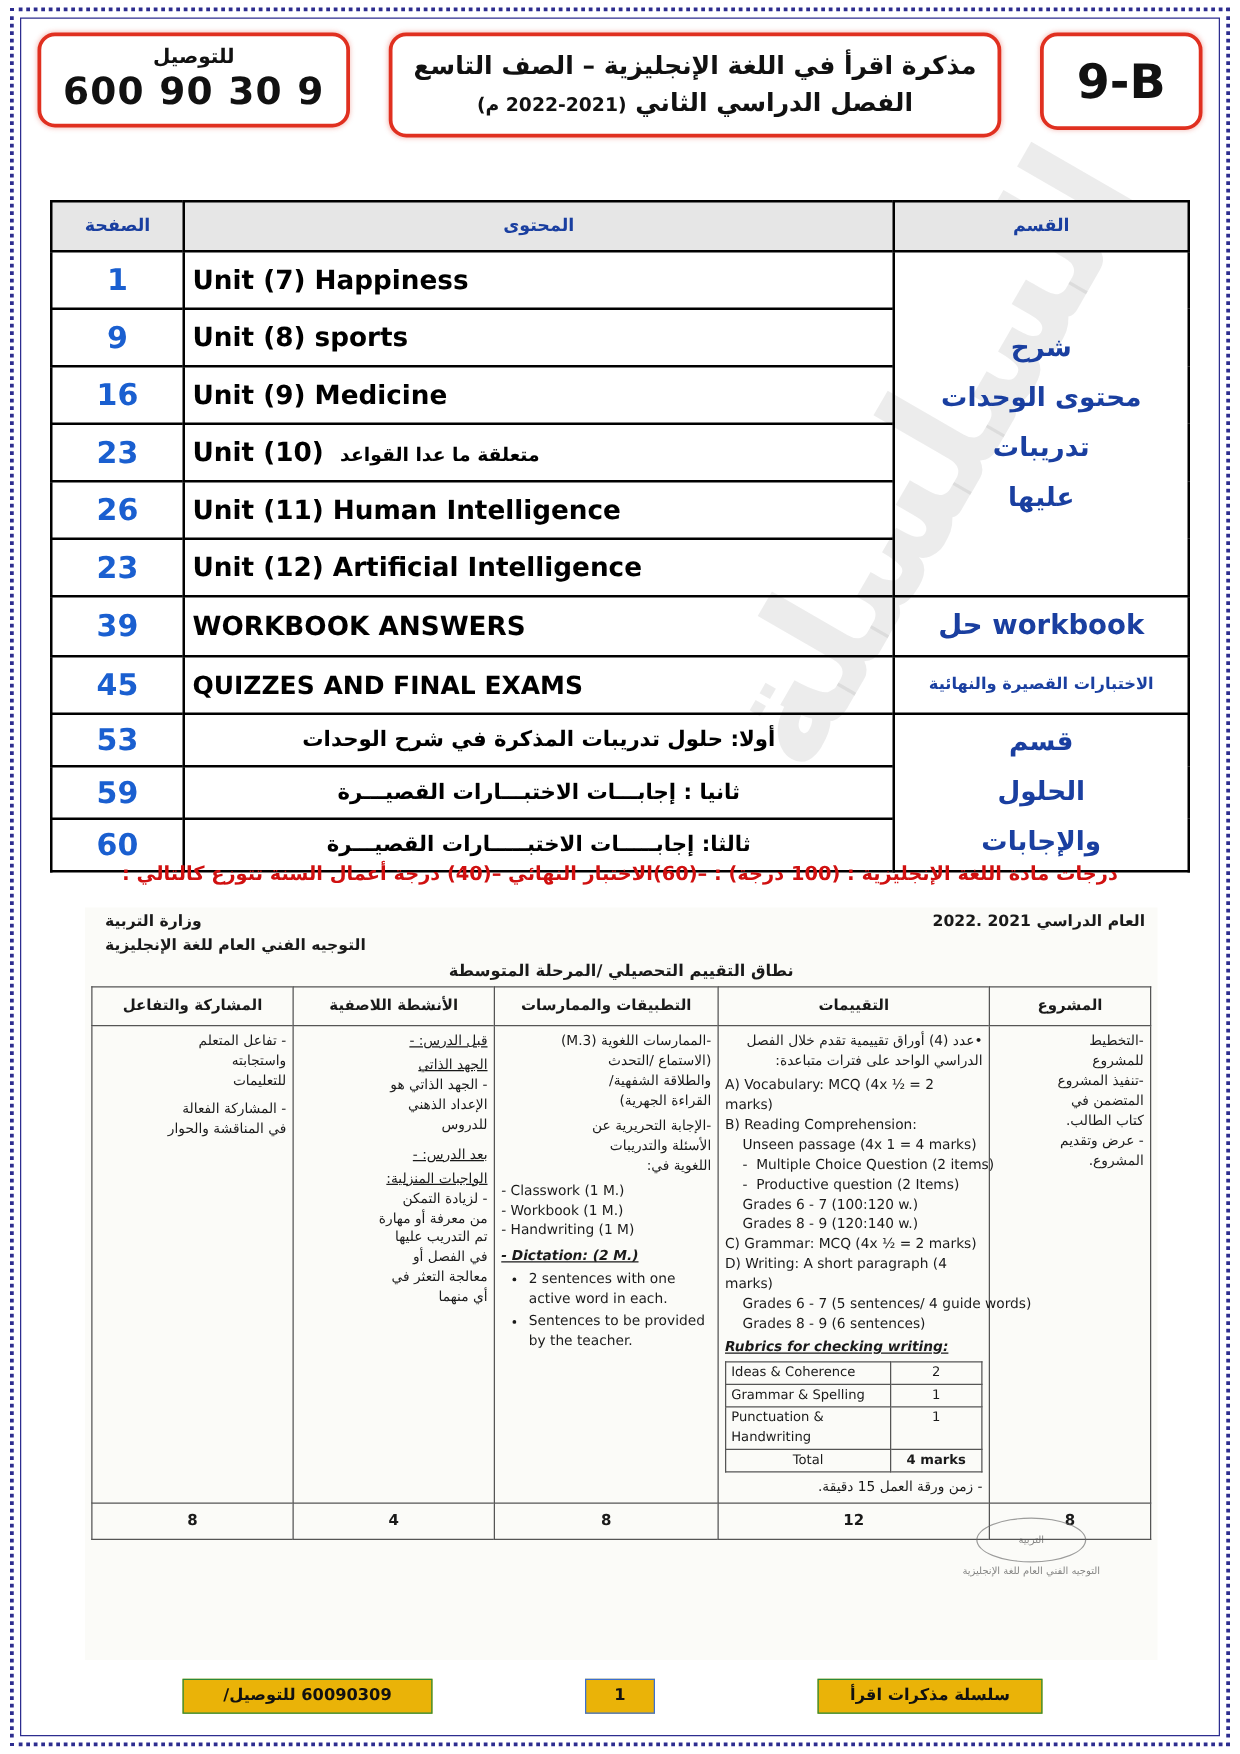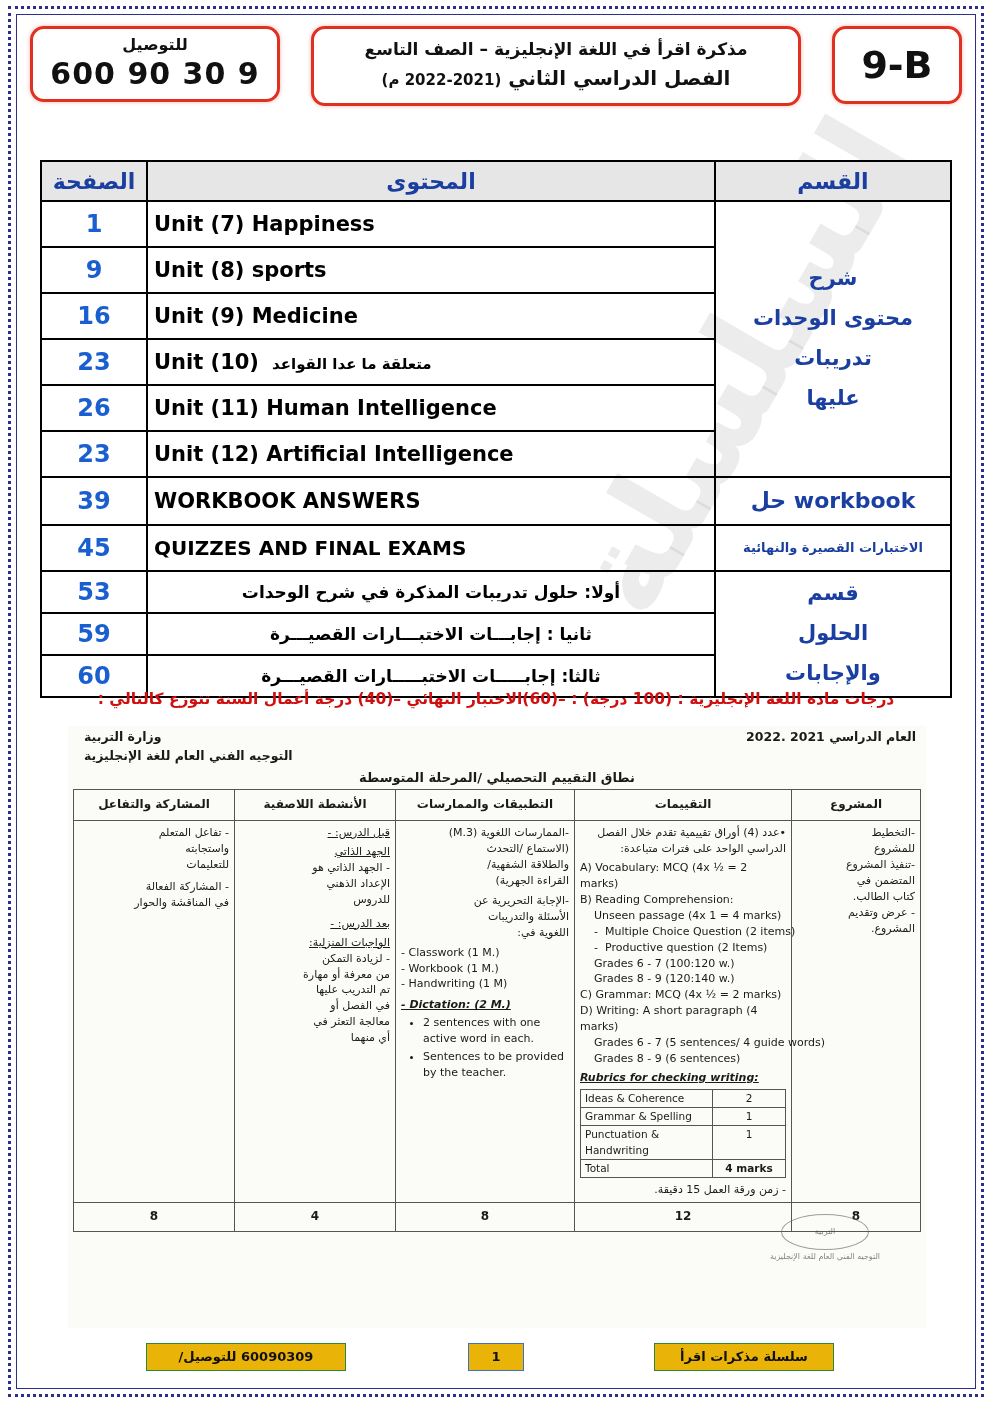--- a/index.html
+++ b/index.html
@@ -79,21 +79,21 @@
     letter-spacing: 1px;
     direction: ltr;
   }
   .hdr-title {
     flex: 1;
     max-width: 490px;
     padding: 8px 14px 10px 14px;
     margin: 0 8px;
   }
   .hdr-title .l1 {
-    font-size: 17px;
+    font-size: 20px;
     font-weight: bold;
     color: #111;
     line-height: 1.5;
   }
   .hdr-title .l2 {
     font-size: 20px;
     font-weight: bold;
     color: #111;
     line-height: 1.5;
   }
@@ -121,21 +121,21 @@
     width: 912px;
     table-layout: fixed;
   }
   .toc td, .toc th {
     border: 2px solid #000;
     padding: 2px 6px;
     vertical-align: middle;
   }
   .toc thead th {
     background: #e6e6e6;
-    font-size: 22px;
+    font-size: 14px;
     font-weight: bold;
     color: #1a3fa0;
     height: 34px;
     text-align: center;
   }
   .col-page { width: 92px; }
   .col-section { width: 222px; }
   .cell-page {
     text-align: center;
     font-size: 24px;
@@ -546,21 +546,21 @@
                 </tr>
                 <tr>
                   <td>Grammar &amp; Spelling</td>
                   <td class="num">1</td>
                 </tr>
                 <tr>
                   <td>Punctuation &amp; Handwriting</td>
                   <td class="num">1</td>
                 </tr>
                 <tr>
-                  <td style="text-align:left">Total</td>
+                  <td style="text-align:center">Total</td>
                   <td class="num b">4 marks</td>
                 </tr>
               </tbody>
                 </table>
             </div>
             <div class="ar" style="margin-top:4px">- زمن ورقة العمل 15 دقيقة.</div>
           </td>
 
           <td>
             <div class="ar">

